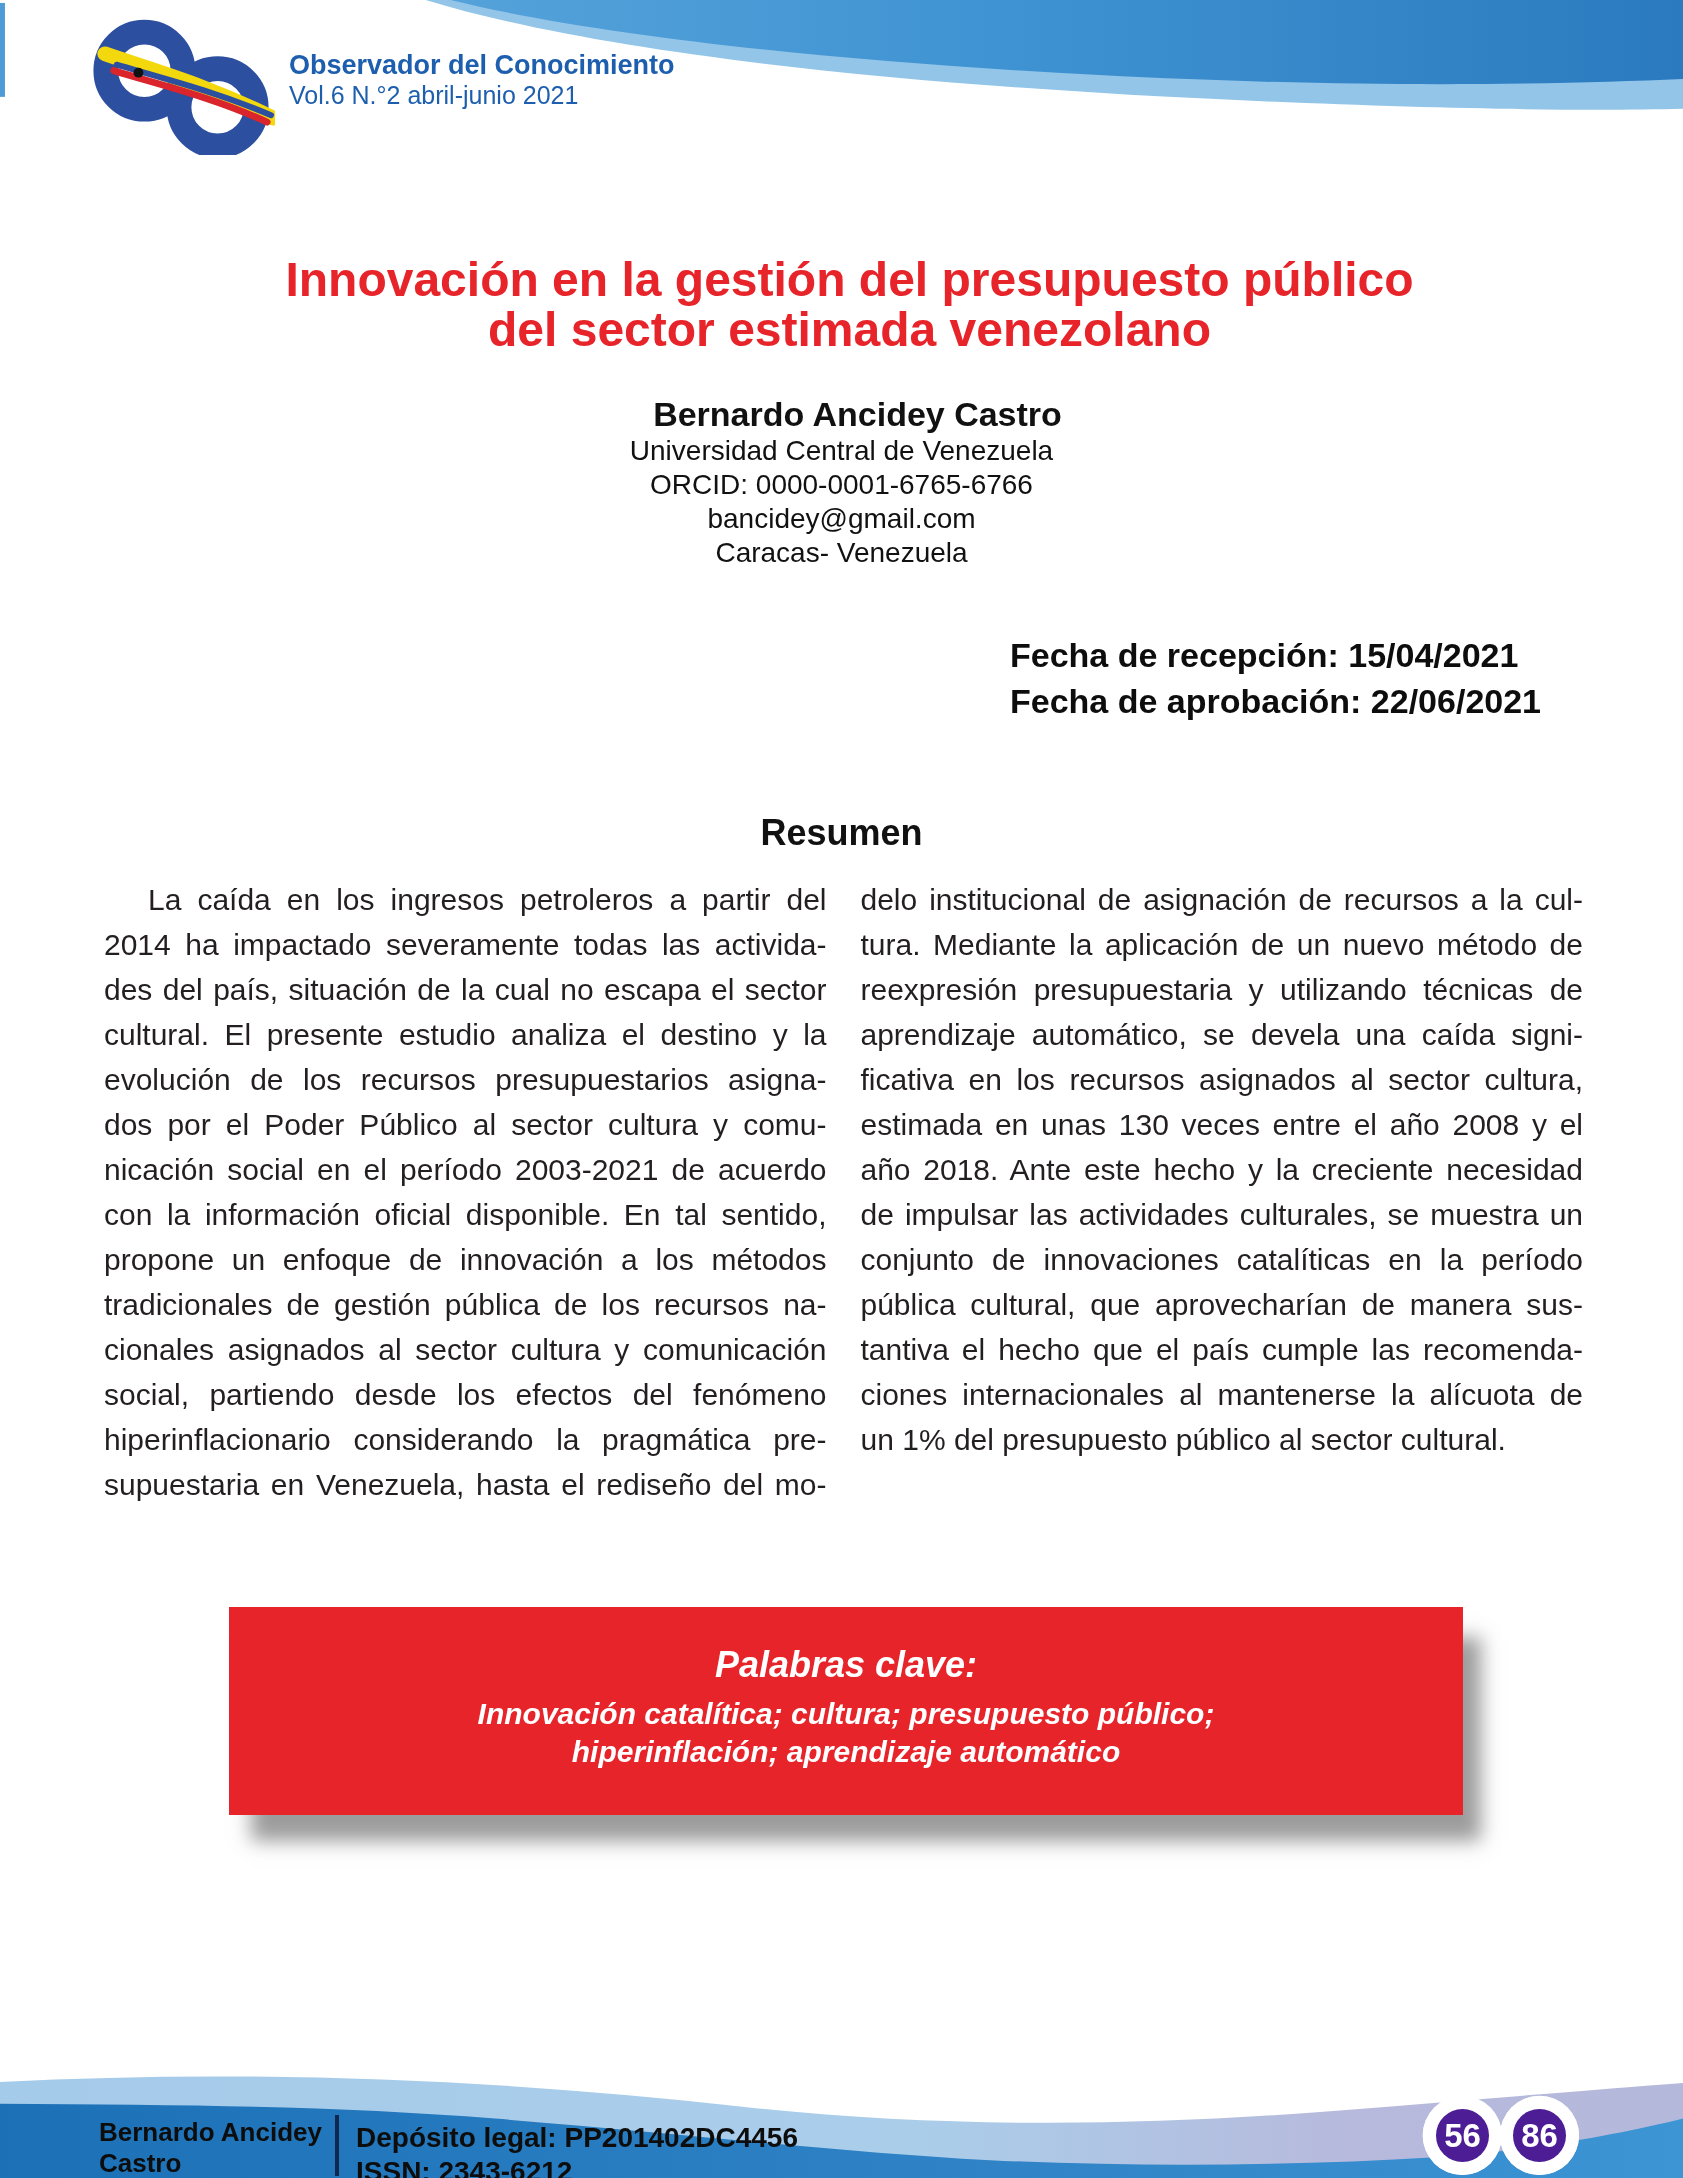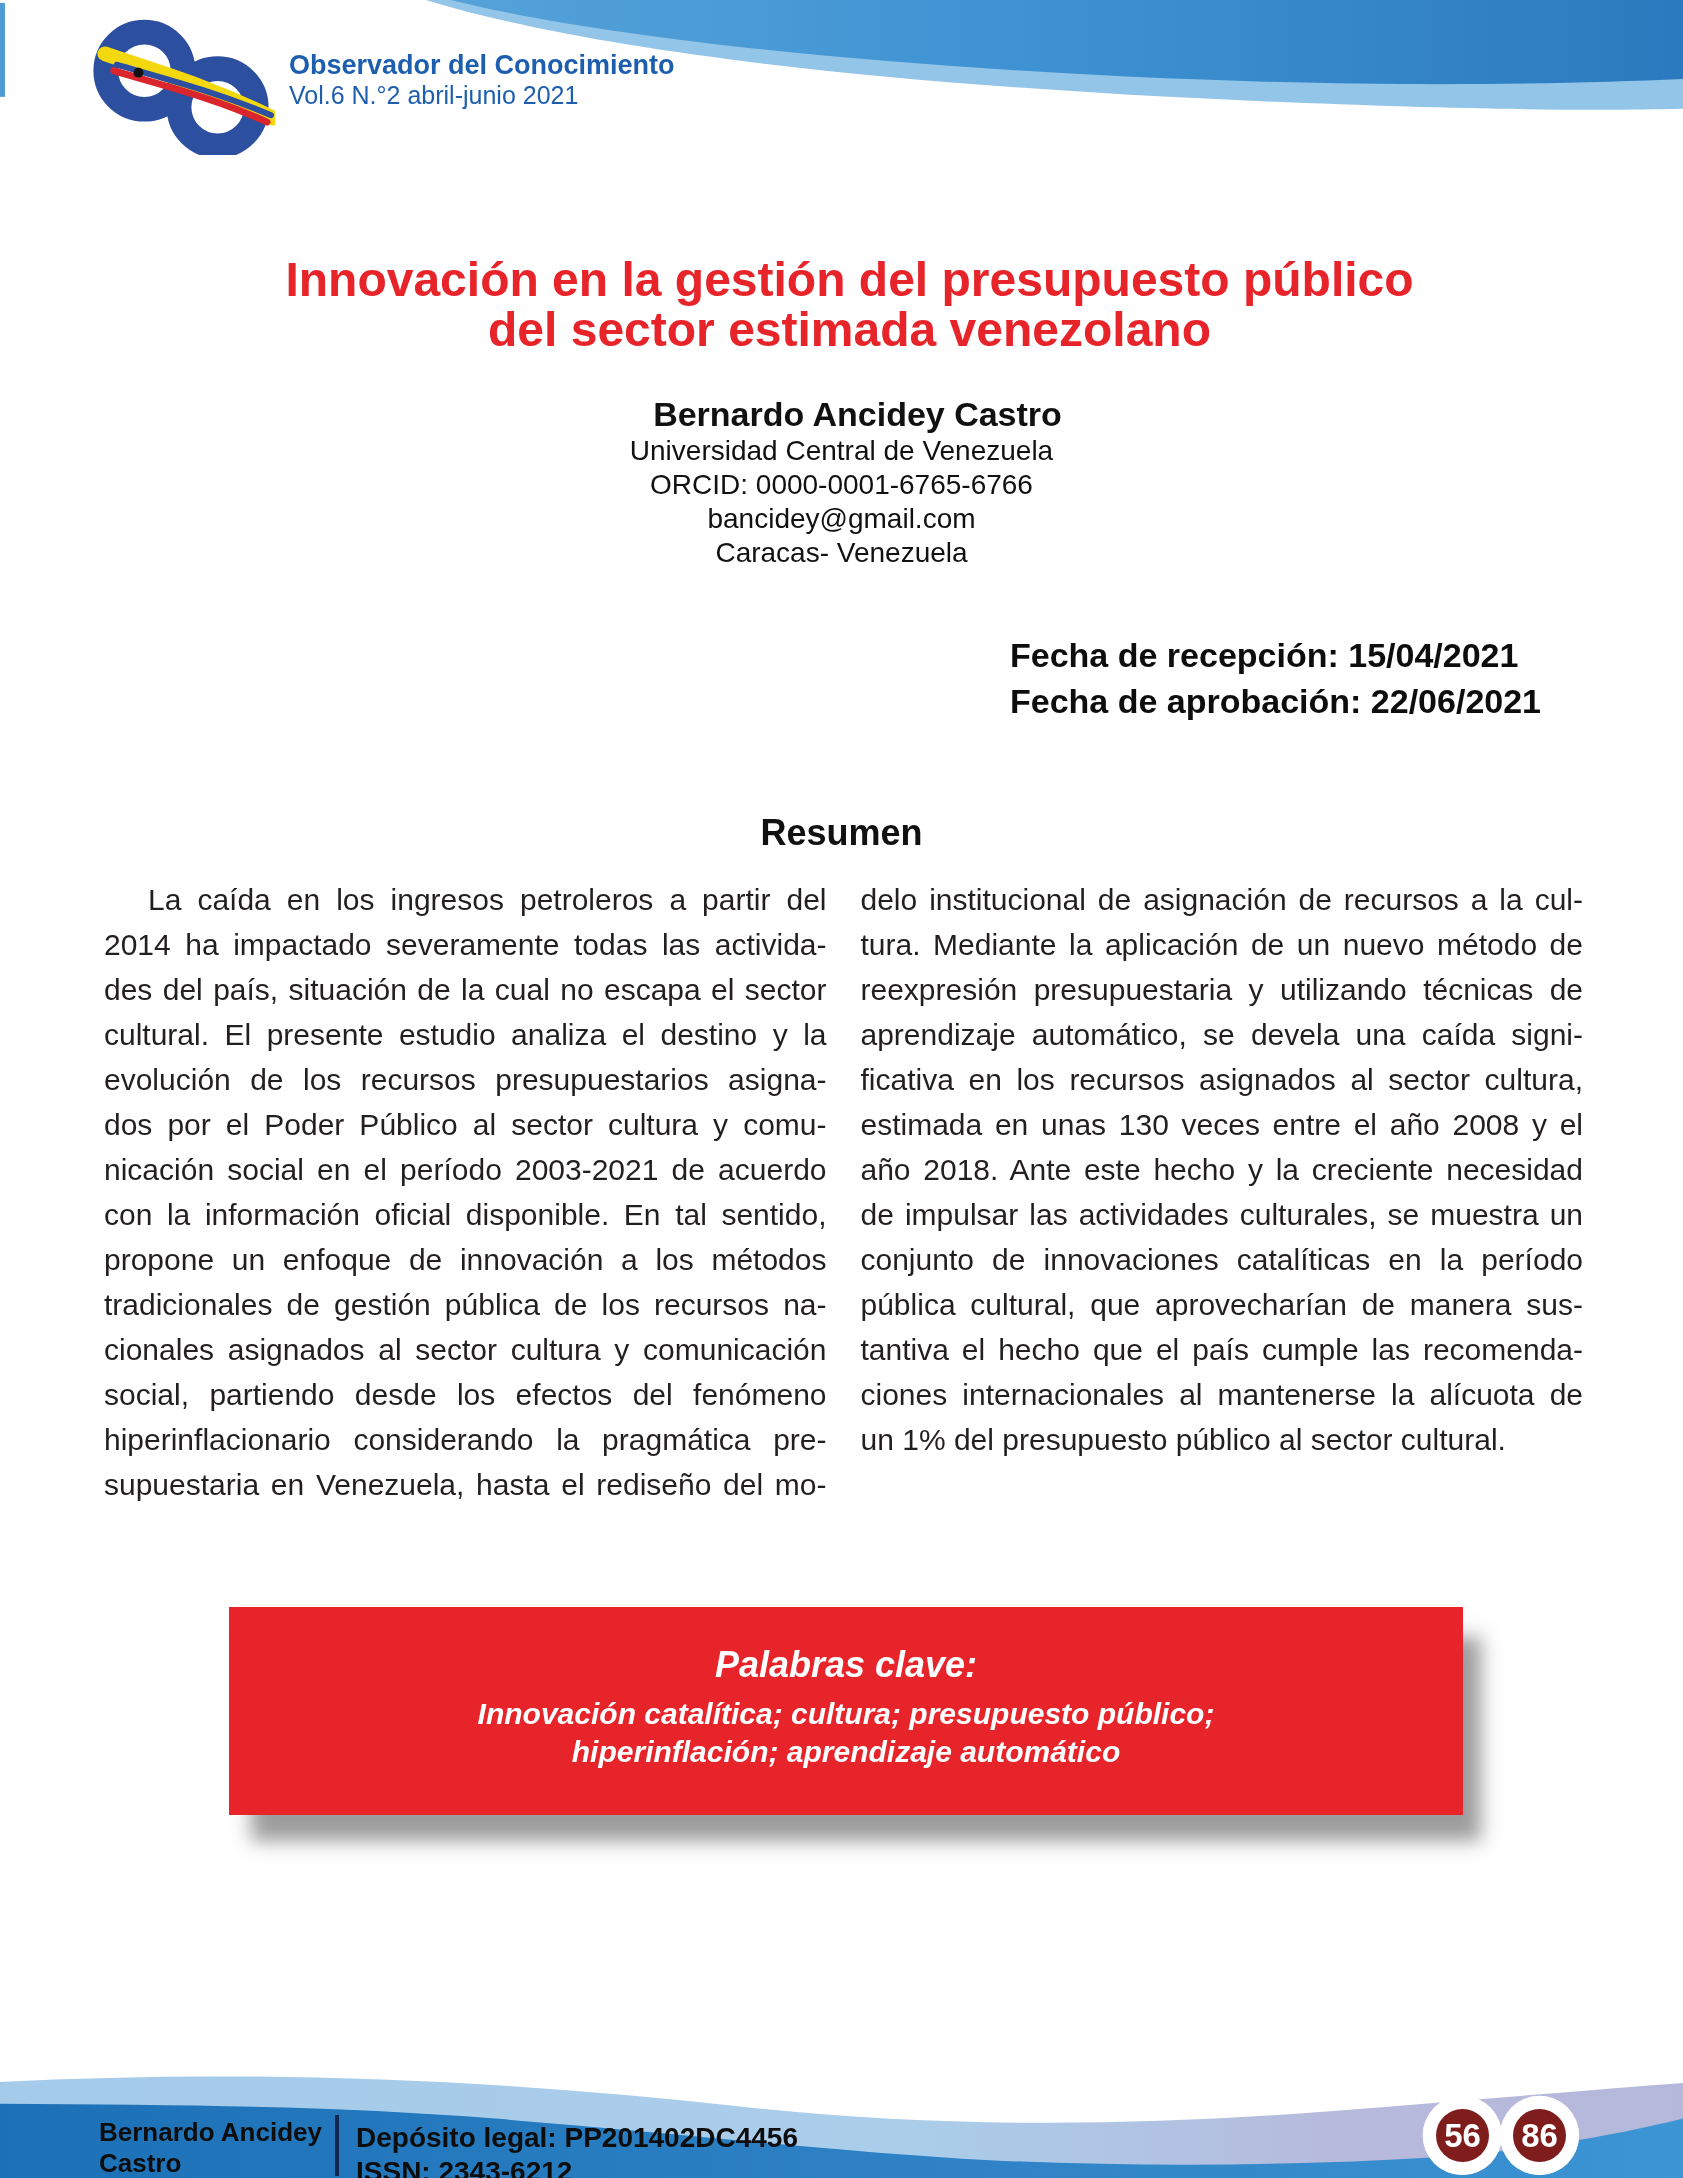--- a/index.html
+++ b/index.html
@@ -46,21 +46,21 @@
   .kw-box .kw-lines{margin-top:8px;}
   
   .footer-svg{position:absolute;left:0;top:1980px;width:1683px;height:198px;}
   .foot-author{position:absolute;left:99px;top:2117px;font-size:26px;font-weight:bold;
                color:#0d0d0d;line-height:31px;}
   .foot-divider{position:absolute;left:335px;top:2115px;width:4px;height:61px;background:#10284d;}
   .foot-legal{position:absolute;left:356px;top:2121px;font-size:28px;font-weight:bold;
               color:#0d0d0d;line-height:34px;}
   .page-badge{
     position:absolute;width:53px;height:53px;border-radius:50%;
-    background:#7f1d1d;color:#ffffff;font-size:33px;font-weight:bold;
+    background:#4c1d95;color:#ffffff;font-size:33px;font-weight:bold;
     display:flex;align-items:center;justify-content:center;
     box-shadow:0 0 0 13px #ffffff;
   }
   .badge-56{left:1436px;top:2109px;}
   .badge-86{left:1513px;top:2109px;}
   .page-dash{position:absolute;left:1489px;top:2131px;width:24px;height:9px;background:#ffffff;border-radius:2px;z-index:3;}
 </style>
 </head>
 <body>
 

